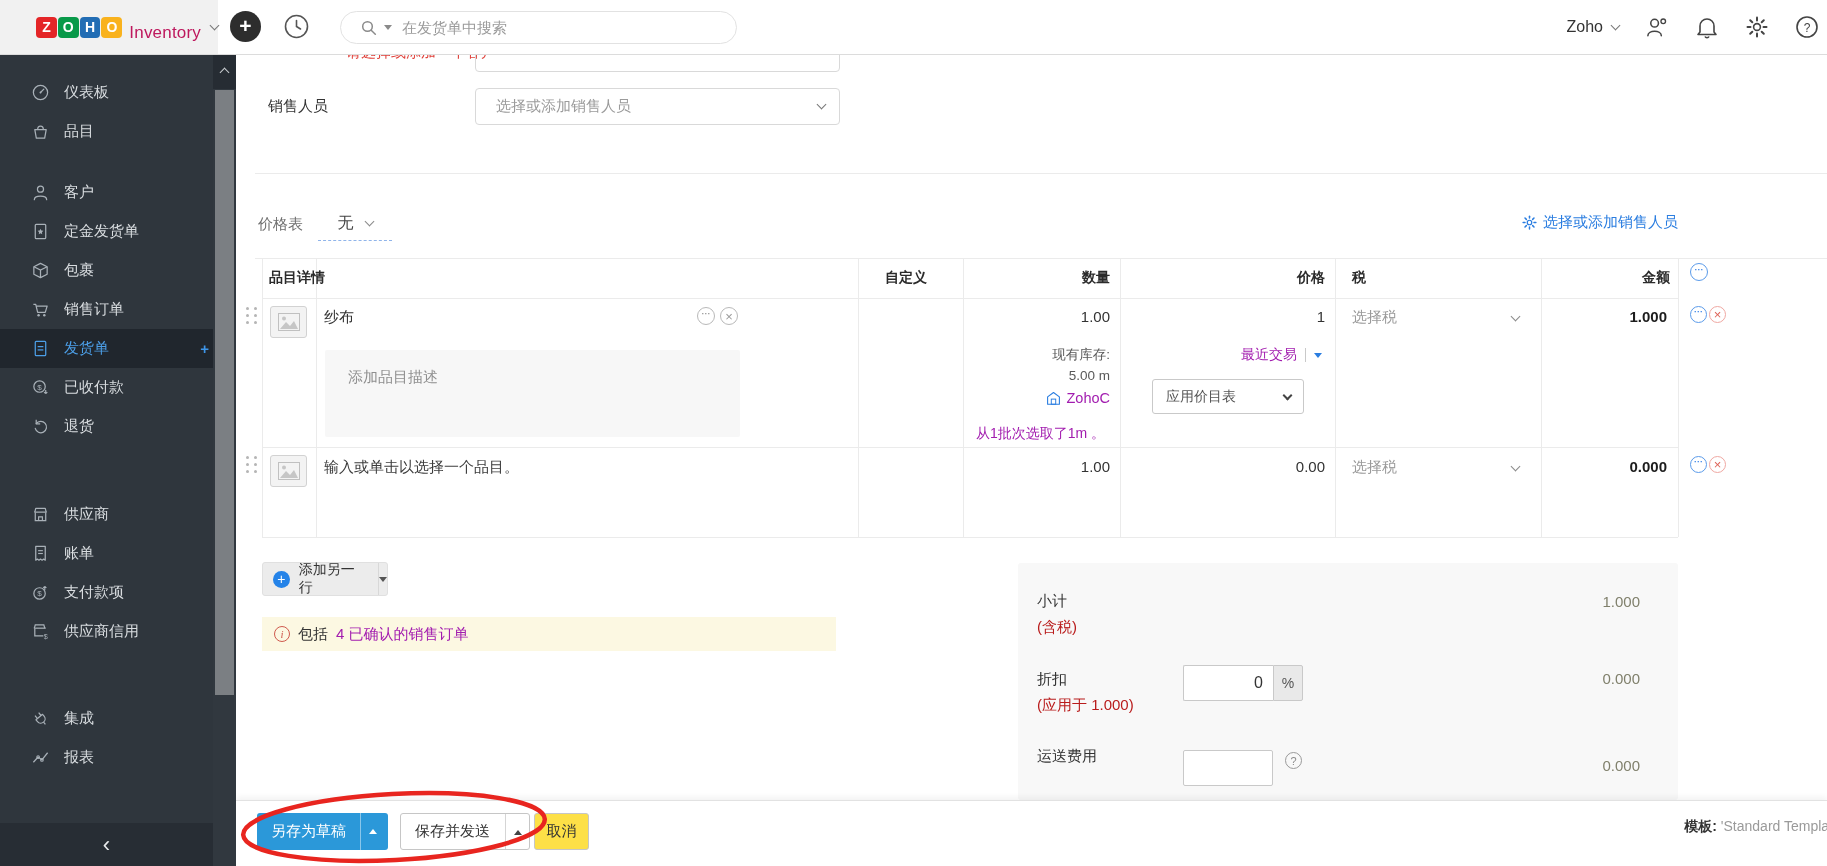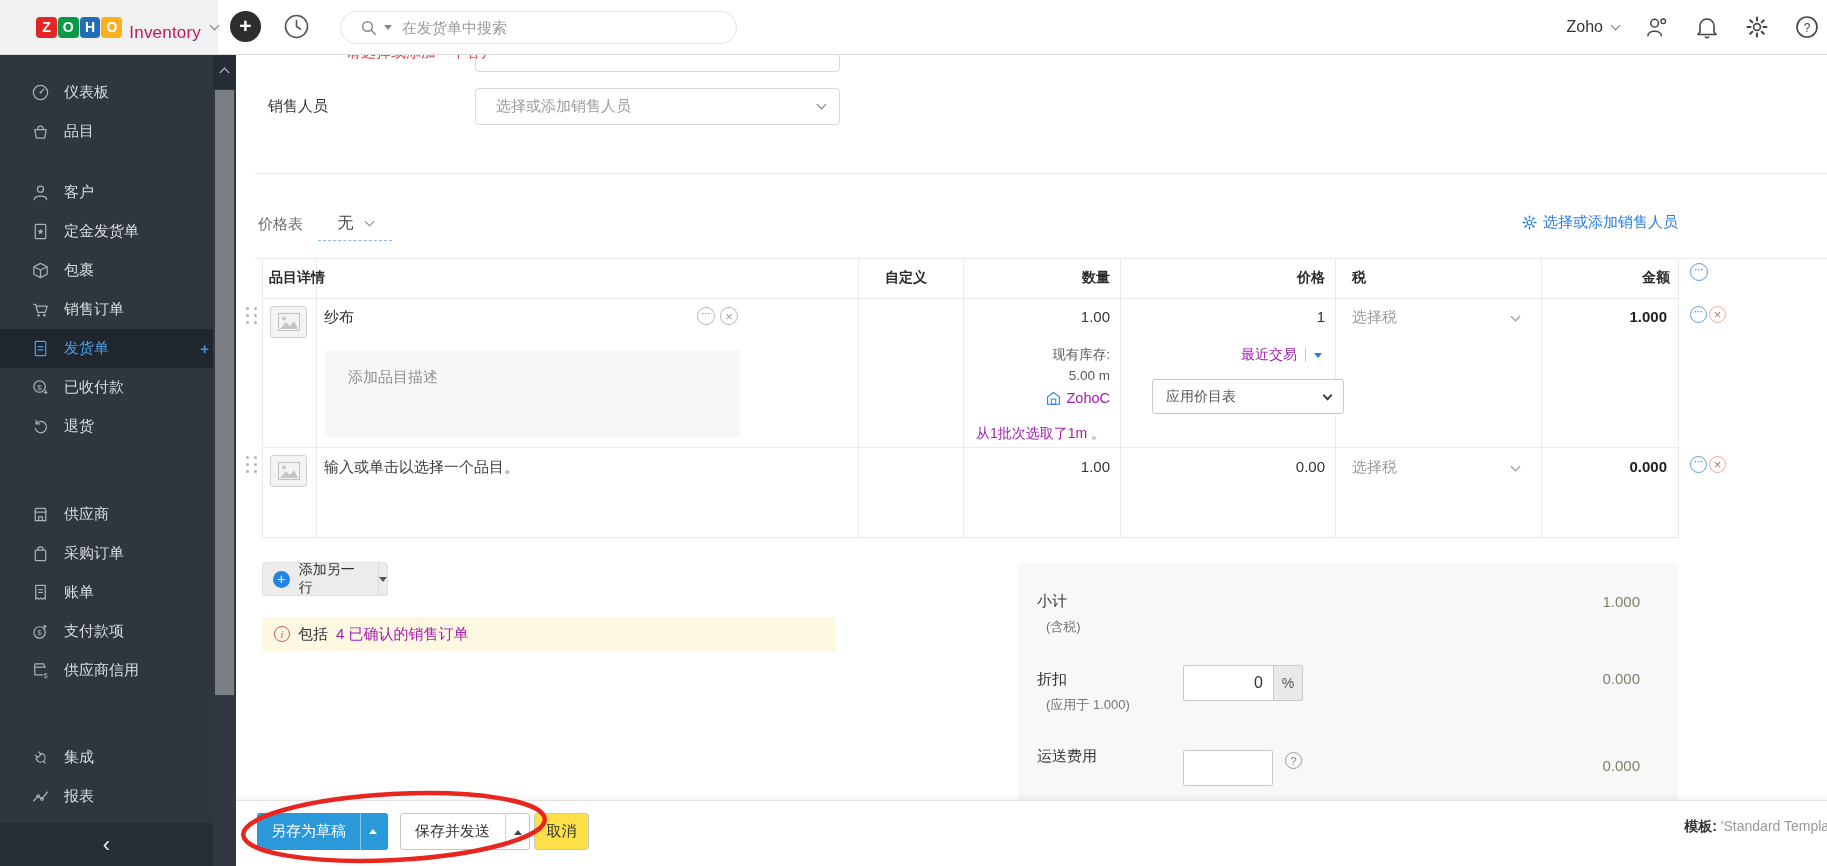--- a/index.html
+++ b/index.html
@@ -74,40 +74,40 @@
   .xmark { font-size:13px; line-height:1; }
   .drag-handle { position:absolute; width:11px; height:26px; display:grid; grid-template-columns:3px 3px; grid-template-rows:3px 3px 3px; gap:4px 5px; }
   .drag-handle i { background:#b5b5b5; border-radius:50%; }
   .thumb { position:absolute; width:37px; height:32px; border:1px solid #d2d2d2; border-radius:3px; background:#f3f3f3; display:flex; align-items:center; justify-content:center; }
   .rtxt { position:absolute; text-align:right; }
   .blue-link { color:#a21caf; cursor:pointer; }
   .tax-ph { color:#9a9a9a; }
 
   #desc-box { position:absolute; left:89px; top:295px; width:415px; height:87px; background:#f7f7f7; border-radius:2px; padding:18px 0 0 23px; color:#8f8f8f; }
 
-  #apply-pricelist { position:absolute; left:916px; top:324px; width:192px; height:35px; border:1px solid #c9c9c9; border-radius:3px; background:#fff; display:flex; align-items:center; padding:0 12px 0 13px; cursor:pointer; }
+  #apply-pricelist { position:absolute; left:916px; top:324px; width:152px; height:35px; border:1px solid #c9c9c9; border-radius:3px; background:#fff; display:flex; align-items:center; padding:0 12px 0 13px; cursor:pointer; }
   #apply-pricelist .ph { color:#555; font-size:14px; flex:1; }
 
   .tri-down { width:0; height:0; border-left:5px solid transparent; border-right:5px solid transparent; border-top:6px solid #2a7de0; }
 
   #add-row-btn { position:absolute; left:26px; top:507px; width:126px; height:34px; background:#ececec; border:1px solid #e0e0e0; border-radius:3px; display:flex; align-items:center; cursor:pointer; }
   #add-row-btn .plus-circ { width:17px; height:17px; border-radius:50%; background:#2583e8; color:#fff; font-size:14px; display:flex; align-items:center; justify-content:center; margin:0 9px 0 10px; padding-bottom:1px; }
   #add-row-btn .lbl { font-size:14px; color:#333; }
   #add-row-btn .sep { width:1px; height:100%; background:#d8d8d8; margin-left:10px; }
   #add-row-btn .caret-zone { flex:1; display:flex; align-items:center; justify-content:center; }
   .caret-dn { width:0; height:0; border-left:4px solid transparent; border-right:4px solid transparent; border-top:5px solid #555; }
   .caret-up { width:0; height:0; border-left:4px solid transparent; border-right:4px solid transparent; border-bottom:5px solid #444; }
 
   #notice-bar { position:absolute; left:26px; top:562px; width:574px; height:34px; background:#fcf8e2; display:flex; align-items:center; padding-left:12px; gap:8px; font-size:15px; }
   #notice-bar .info-circ { width:16px; height:16px; border-radius:50%; border:1px solid #cf5a4e; color:#cf5a4e; font-size:11px; font-style:italic; display:flex; align-items:center; justify-content:center; font-family:"Liberation Serif",serif; }
 
   
   #totals-panel { position:absolute; left:782px; top:508px; width:660px; height:237px; background:#f8f8f8; border-radius:3px; }
   #totals-panel .t-label { position:absolute; left:19px; font-size:15px; color:#333; }
-  #totals-panel .t-sub { position:absolute; left:28px; font-size:13px; color:#737373; }
+  #totals-panel .t-sub { position:absolute; left:19px; font-size:15px; color:#b91c1c; }
   #totals-panel .t-val { position:absolute; right:38px; font-size:15px; color:#80806c; text-align:right; }
   #discount-input { position:absolute; left:165px; top:102px; width:90px; height:36px; border:1px solid #c9c9c9; border-right:none; border-radius:2px 0 0 2px; text-align:right; padding-right:10px; font-size:16px; color:#333; outline:none; background:#fff; }
   #discount-unit { position:absolute; left:255px; top:102px; width:30px; height:36px; background:#e9e9e9; border:1px solid #c9c9c9; display:flex; align-items:center; justify-content:center; color:#555; font-size:14px; border-radius:0 2px 2px 0; }
   #shipping-input { position:absolute; left:165px; top:187px; width:90px; height:36px; border:1px solid #c9c9c9; border-radius:2px; outline:none; background:#fff; padding:0 8px; font-size:15px; }
   #shipping-help { position:absolute; left:267px; top:189px; width:17px; height:17px; border-radius:50%; border:1px solid #9a9a9a; color:#8a8a8a; font-size:11px; display:flex; align-items:center; justify-content:center; }
 
   
   #footer { position:absolute; left:0; top:745px; width:1591px; height:66px; background:#fff; border-top:1px solid #e2e2e2; box-shadow:0 -3px 6px rgba(0,0,0,.05); z-index:10; }
   .btn { position:absolute; top:12px; height:37px; border-radius:3px; display:flex; align-items:center; font-size:15px; cursor:pointer; }
   #save-draft-btn { left:21px; width:131px; background:#2b98d9; color:#fff;align-items:center; }
@@ -296,29 +296,20 @@
             <path d="M4.5 8 v8.5 h11 V8" fill="none" stroke="currentColor" stroke-width="1.3"></path>
             <path d="M3.5 7.5 h13" stroke="currentColor" stroke-width="1.3"></path>
             <path d="M8 16.5 v-4 h4 v4" fill="none" stroke="currentColor" stroke-width="1.2"></path>
           </svg>
       </span>
         <span>供应商</span>
     </div>
     <div class="sb-item">
       <span class="sb-ic">
         <svg width="19" height="19" viewBox="0 0 20 20">
-            <rect x="4.5" y="6.5" width="11" height="11" rx="1" fill="none" stroke="currentColor" stroke-width="1.3"></rect>
-            <path d="M7 6.5 c0-4.5 6-4.5 6 0" fill="none" stroke="currentColor" stroke-width="1.3"></path>
-          </svg>
-      </span>
-        <span>采购订单</span>
-    </div>
-    <div class="sb-item">
-      <span class="sb-ic">
-        <svg width="19" height="19" viewBox="0 0 20 20">
             <path d="M5 2.5 h10 v14.5 l-1.7-1.2 -1.6 1.2 -1.7-1.2 -1.6 1.2 -1.7-1.2 -1.7 1.2 z" fill="none" stroke="currentColor" stroke-width="1.3" stroke-linejoin="round"></path>
             <line x1="7.5" y1="7" x2="12.5" y2="7" stroke="currentColor" stroke-width="1.2"></line>
             <line x1="7.5" y1="10" x2="12.5" y2="10" stroke="currentColor" stroke-width="1.2"></line>
           </svg>
       </span>
         <span>账单</span>
     </div>
     <div class="sb-item">
       <span class="sb-ic">
         <svg width="19" height="19" viewBox="0 0 20 20">

